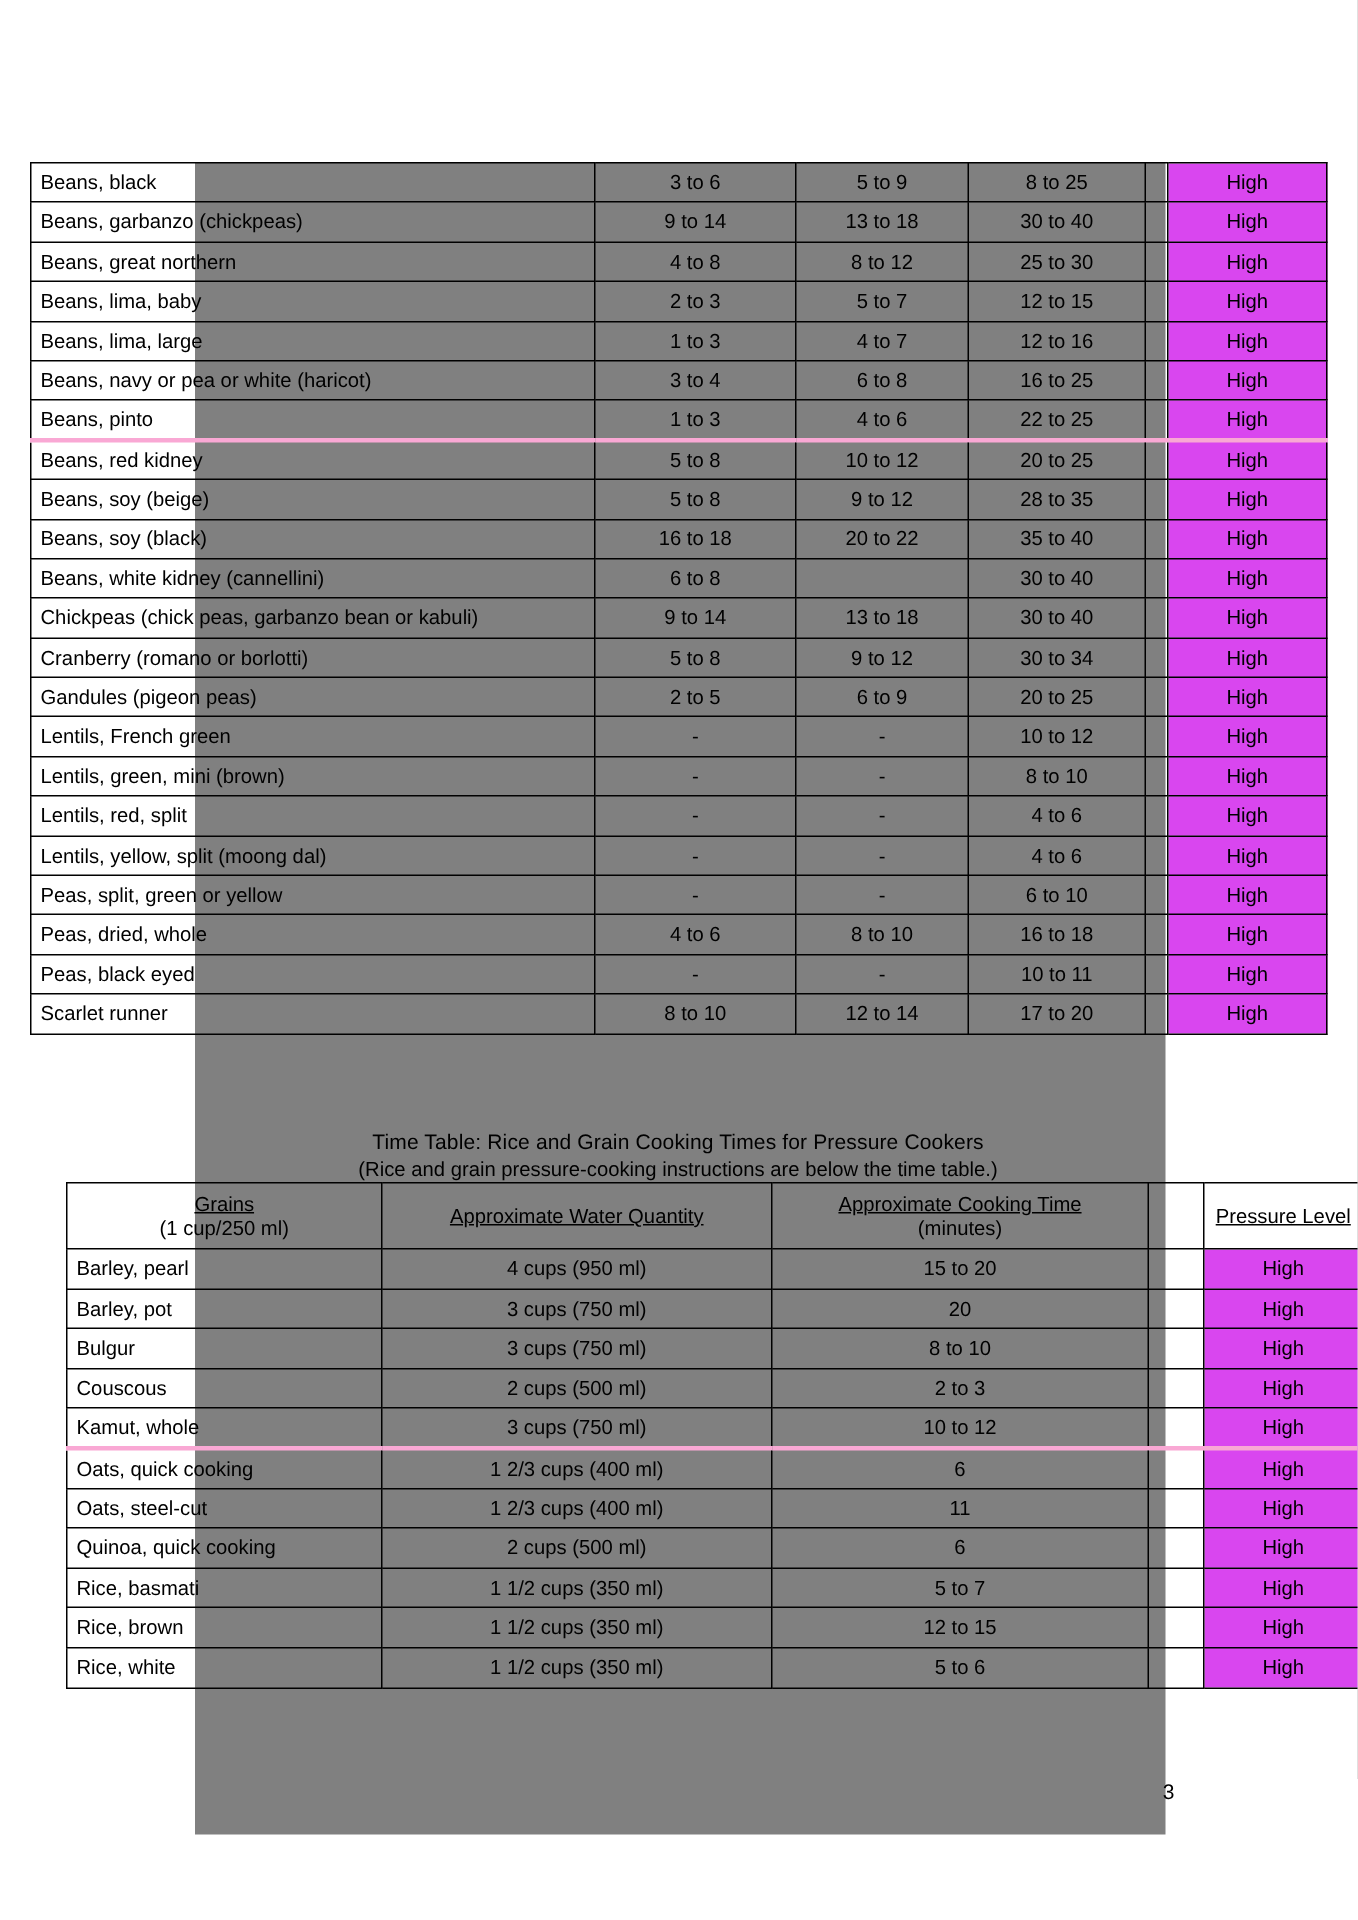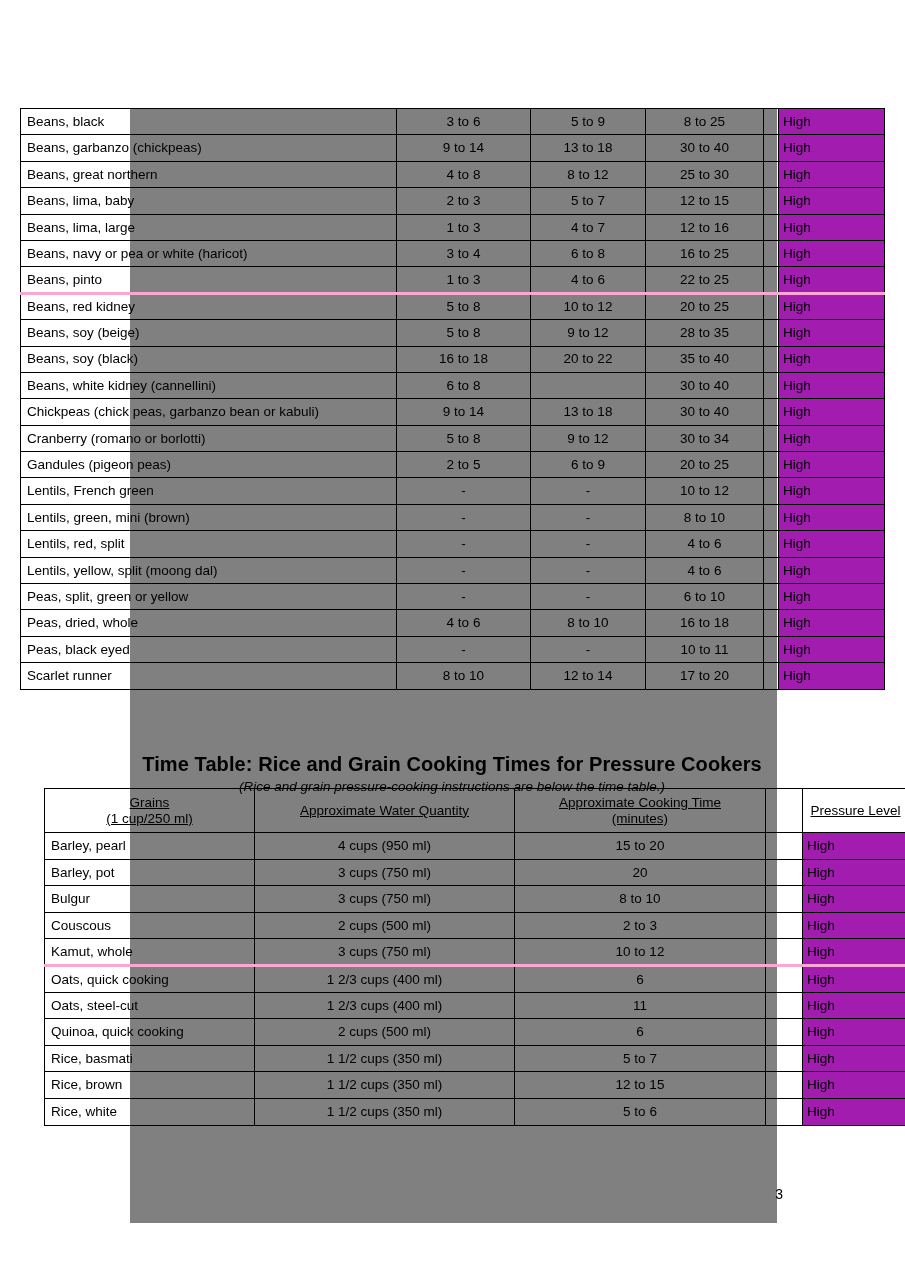--- a/index.html
+++ b/index.html
@@ -51,21 +51,22 @@
     padding-left: 6px;
   }
   .doc-table td.val {
     text-align: center;
   }
   .doc-table td.spacer {
     border-left: 1px solid #000000;
     border-right: 1px solid #000000;
   }
   .doc-table td.press {
-    background: #a21caf;
+    text-align: center;
+    background: #d946ef;
   }
   .thick-bottom > td {
     border-bottom: 3px solid #f9a8d4;
   }
 
   
   #table-beans {
     left: 20px;
     top: 108px;
     width: 864px;
@@ -75,28 +76,27 @@
   
   #grain-title-block {
     position: absolute;
     left: 20px;
     top: 753px;
     width: 864px;
     text-align: center;
     z-index: 10;
   }
   #grain-title-block .title-main {
-    font-size: 20px;
-    font-weight: bold;
+    font-size: 14px;
+    font-weight: normal;
     letter-spacing: 0.1px;
   }
   #grain-title-block .title-sub {
     font-size: 13.5px;
     margin-top: 3px;
-    font-style: italic;
   }
 
   
   #table-grains {
     left: 20px;
     top: 788px;
     width: 864px;
     margin-left: 24px;
   }
   #table-grains tr { height: 26.6px; }
@@ -104,21 +104,20 @@
     text-align: center;
     height: 44px;
     vertical-align: middle;
   }
   #table-grains thead .hdr-underline {
     text-decoration: underline;
     display: block;
   }
   #table-grains thead .hdr-sub {
     display: block;
-    text-decoration: underline;
   }
 
   
   #page-number {
     position: absolute;
     right: 122px;
     top: 1186px;
     font-size: 14px;
     z-index: 20;
   }

